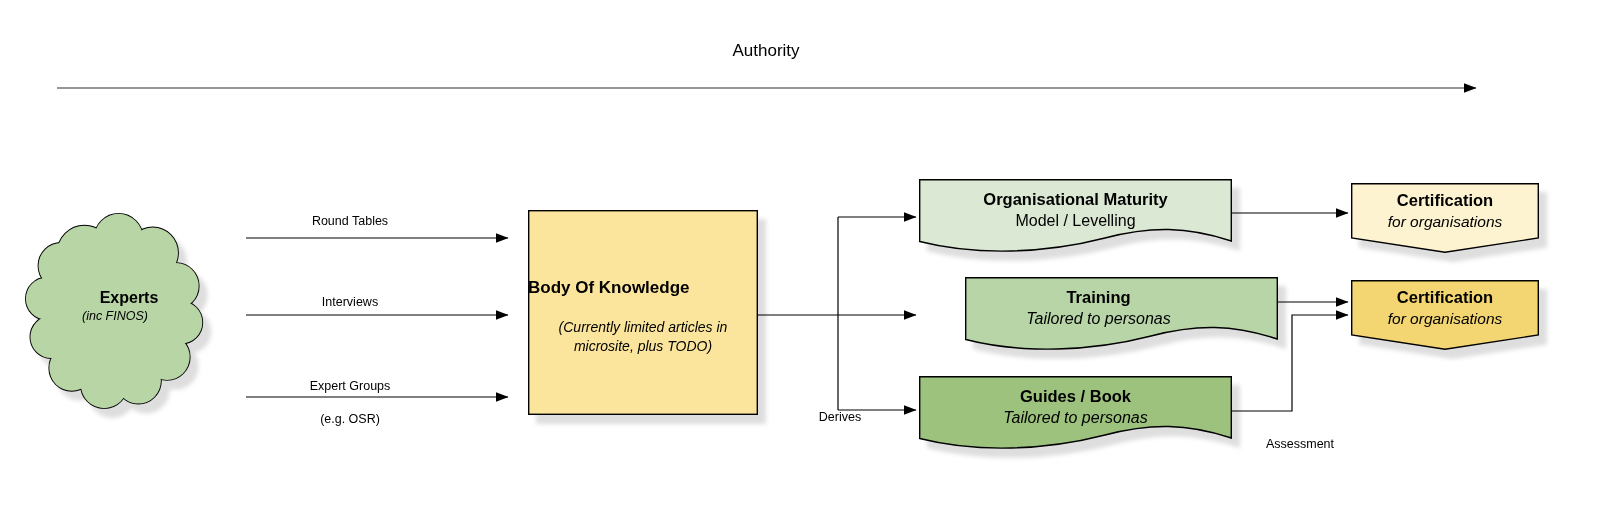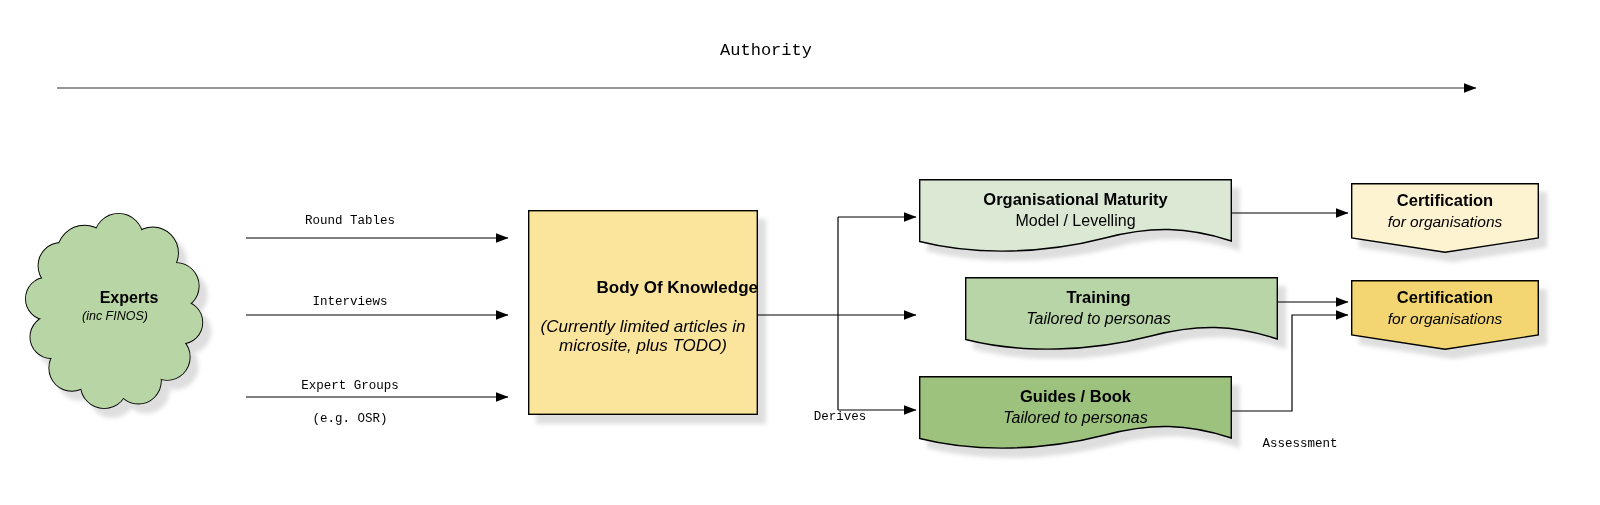--- a/index.html
+++ b/index.html
@@ -1,37 +1,37 @@
 <!DOCTYPE html>
 <html><head>
 <meta charset="utf-8">
 <style>
   html,body{margin:0;padding:0;background:#fff;}
   .canvas{
     position:relative;width:1600px;height:505px;background:#ffffff;
     font-family:"Liberation Sans", sans-serif;color:#000;overflow:hidden;
   }
   .overlay{position:absolute;left:0;top:0;width:1600px;height:505px;}
-  .label{position:absolute;transform:translateX(-50%);white-space:nowrap;text-align:center;font-family:Liberation Mono, monospace;}
+  .label{position:absolute;transform:translateX(-50%);white-space:nowrap;text-align:center;}
   .lbl-sm{font-size:12.5px;line-height:15px;}
   .lbl-lg{font-size:17px;line-height:20px;}
   .shape{position:absolute;filter:drop-shadow(8px 9px 2px rgba(0,0,0,0.13));}
   .shape svg{display:block;}
   .shape-text{position:absolute;left:0;right:0;text-align:center;}
   .doc-title{font-size:16.5px;font-weight:bold;line-height:21px;}
   .doc-sub{font-size:16px;line-height:21px;}
   .it{font-style:italic;}
   .cert-title{font-size:16.5px;font-weight:bold;line-height:21px;}
   .cert-sub{font-size:15.5px;line-height:21px;font-style:italic;}
   .cloud-text{position:absolute;left:0;right:0;top:0;bottom:10px;display:flex;flex-direction:column;
     align-items:center;justify-content:center;}
   .cloud-title{font-size:16px;font-weight:bold;line-height:20px;padding-left:28px;}
   .cloud-sub{font-size:12.5px;line-height:16px;font-style:italic;}
-  .bok-title{font-size:17px;font-weight:bold;line-height:22px;position:absolute;left:0;right:0;top:67px;text-align:right;}
-  .bok-sub{font-size:17px;line-height:18.5px;font-style:italic;position:absolute;left:0;right:0;top:108px;text-align:center;}
+  .bok-title{font-size:17px;font-weight:bold;line-height:22px;position:absolute;left:0;right:0;top:67px;text-align:left;}
+  .bok-sub{font-size:14px;line-height:18.5px;font-style:italic;position:absolute;left:0;right:0;top:108px;text-align:center;}
 </style>
 </head>
 <body>
 
 <div class="canvas">
 
   <svg class="overlay">
     <defs>
       <marker id="arrowBlack" markerUnits="userSpaceOnUse" markerWidth="13" markerHeight="10" refX="12.5" refY="5" orient="auto">
         <path d="M0,0 L13,5 L0,10 Z" fill="#000"></path>

